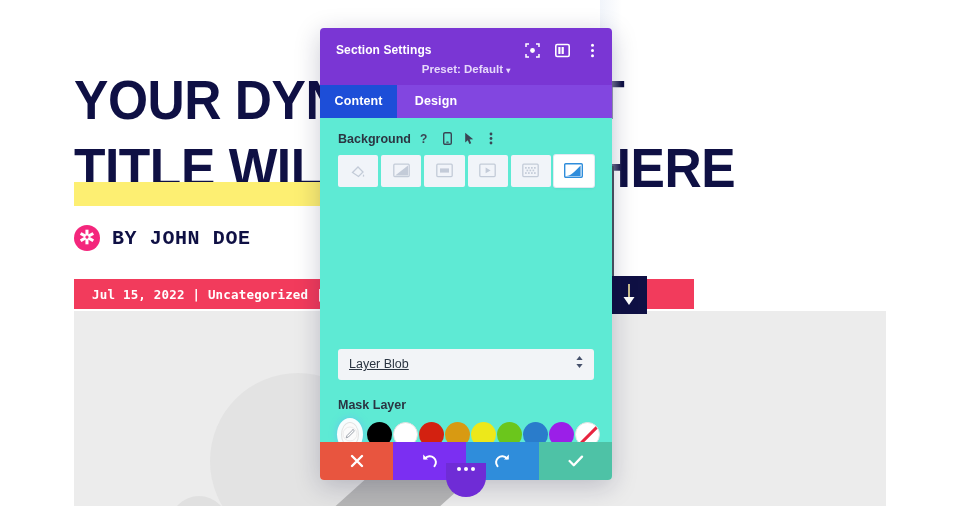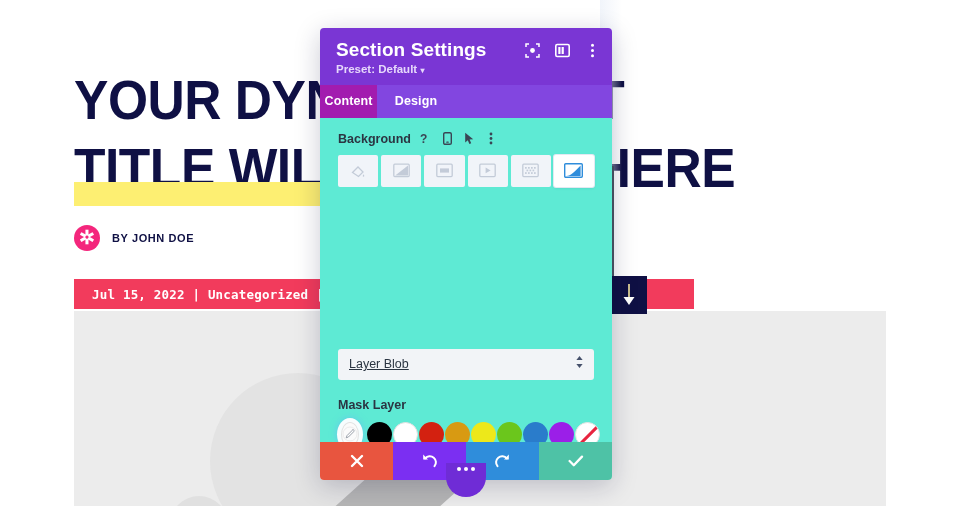--- a/index.html
+++ b/index.html
@@ -36,22 +36,22 @@
     display: flex; align-items: center; gap: 12px;
   }
   .byline-avatar {
     width: 26px; height: 26px; border-radius: 50%;
     background: #f4267c;
     display: flex; align-items: center; justify-content: center;
     color: #ffffff; font-size: 19px; font-weight: 700; line-height: 1;
     padding-bottom: 2px;
   }
   .byline-text {
-    font-family: Liberation Sans, sans-serif;
-    font-size: 11px; font-weight: 700; letter-spacing: 0.6px;
+    font-family: Liberation Mono, monospace;
+    font-size: 20px; font-weight: 700; letter-spacing: 0.6px;
     color: #0f1044; text-transform: uppercase;
   }
   .meta-bar {
     position: absolute; left: 74px; top: 279px;
     width: 620px; height: 30px;
     background: #f2records;
   }
   .meta-bar {
     background: #f23b5c;
     display: flex; align-items: center;
@@ -127,26 +127,26 @@
   }
   .modal-header {
     background: #7b3fd4;
     background: #7e3ed6;
     padding: 13px 16px 10px 16px;
     position: relative;
     border-radius: 4px 4px 0 0;
   }
   .modal-header-bg { background: #7a36d4; }
   .modal-title {
-    color: #ffffff; font-size: 19px; font-weight: 700; line-height: 18px;
+    color: #ffffff; font-size: 12px; font-weight: 700; line-height: 18px;
     letter-spacing: 0.1px;
   }
   .modal-preset {
     margin-top: 4px;
-    color: #e6d8fb; font-size: 11.5px; font-weight: 700;
+    color: #e6d8fb; font-size: 11.5px; font-weight: 700; text-align: center;
   }
   .preset-caret { font-size: 8px; }
   .header-icons {
     position: absolute; right: 12px; top: 14px;
     display: flex; align-items: center; gap: 14px;
   }
   .header-icons .hicon {
     width: 16px; height: 16px;
     display: flex; align-items: center; justify-content: center;
     cursor: pointer;
@@ -157,21 +157,21 @@
     display: flex;
     background: #8246e0;
     height: 33px;
   }
   .tab {
     flex: 0 0 auto;
     display: flex; align-items: center; justify-content: center;
     color: #ffffff; font-size: 12.5px; font-weight: 700;
     cursor: pointer; letter-spacing: 0.1px;
   }
-  .tab.t-content { width: 57px; background: #a21caf; }
+  .tab.t-content { width: 77px; background: #1d4ed8; }
   .tab.t-design { width: 78px; }
   .tab.t-advanced { width: 137px; }
 
   .modal-body {
     flex: 1 1 auto; background: #5eead4;
     padding: 14px 18px 0 18px;
     position: relative;
     overflow: hidden;
   }
   .field-label-row {

